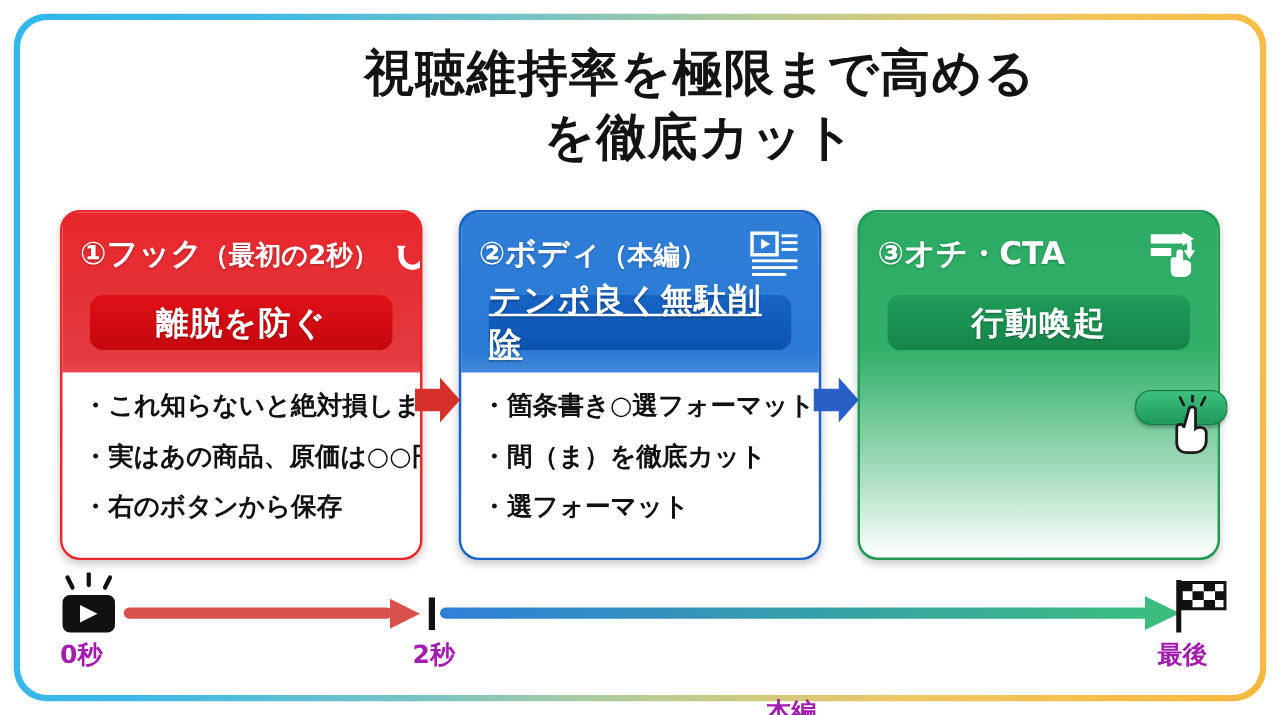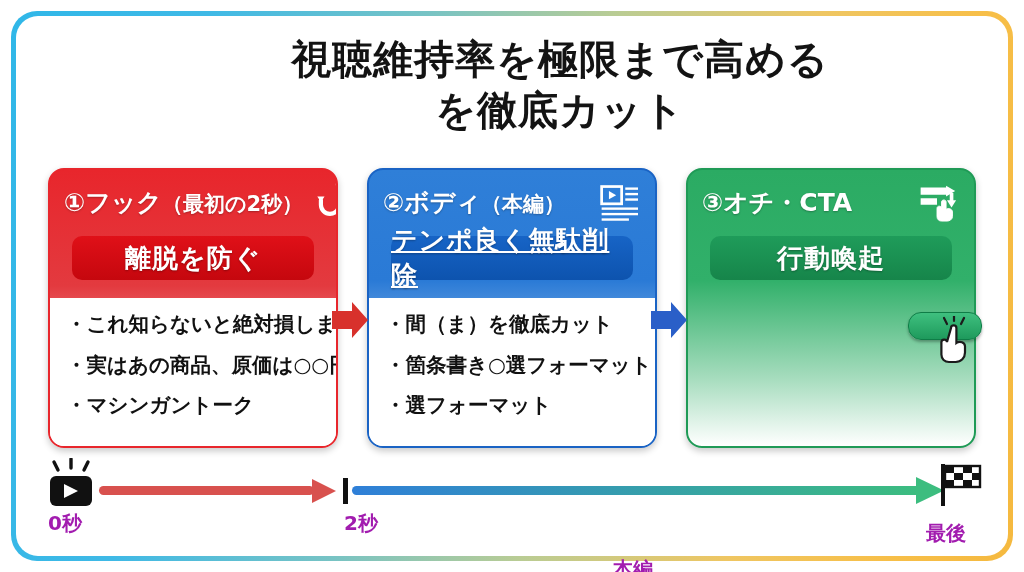--- a/index.html
+++ b/index.html
@@ -125,21 +125,21 @@
           <path d="M33 10 L33 25 a10 10 0 0 1 -20 0 L13 20" fill="none" stroke="#fff" stroke-width="4.6" stroke-linecap="round"></path>
           <path d="M13 22 l-4 -6 l8 0 z" fill="#fff"></path>
         </svg>
       </div>
       <div class="pill">離脱を防ぐ</div>
     </div>
     <div class="body">
       <ul>
         <li>・これ知らないと絶対損します</li>
         <li>・実はあの商品、原価は○○円</li>
-        <li>・マシンガントーク</li>
+        <li>・右のボタンから保存</li>
       </ul>
     </div>
   </div>
 
   <div class="card" id="card2">
     <div class="head">
       <div class="headrow">
         <div class="htitle">
           <span>②</span><span>ボディ</span><span class="sub">（本編）</span>
         </div>
@@ -151,22 +151,22 @@
           <rect x="32" y="18" width="14" height="2.6" fill="#fff"></rect>
           <rect x="6" y="28" width="40" height="2.6" fill="#fff"></rect>
           <rect x="6" y="34" width="40" height="2.6" fill="#fff"></rect>
           <rect x="6" y="40" width="30" height="2.6" fill="#fff"></rect>
         </svg>
       </div>
       <div class="pill">テンポ良く無駄削除</div>
     </div>
     <div class="body">
       <ul>
+        <li>・箇条書き○選フォーマット</li>
         <li>・間（ま）を徹底カット</li>
-        <li>・箇条書き○選フォーマット</li>
         <li>・選フォーマット</li>
       </ul>
     </div>
   </div>
 
   <div class="card" id="card3">
     <div class="head">
       <div class="headrow">
         <div class="htitle">
           <span>③</span><span>オチ・CTA</span><span class="sub"></span>
@@ -232,17 +232,17 @@
         <rect x="954" y="15" width="9" height="7" fill="#111"></rect>
         <rect x="972" y="15" width="8" height="7" fill="#111"></rect>
         <rect x="945" y="22" width="9" height="7" fill="#111"></rect>
         <rect x="963" y="22" width="9" height="7" fill="#111"></rect>
         <rect x="945" y="8" width="35" height="21" fill="none" stroke="#111" stroke-width="2.4"></rect>
       </g>
     </g>
   </svg>
 
   <div class="tl-label" style="left:48px;top:510px;">0秒</div>
-  <div class="tl-label" style="left:344px;top:510px;text-align:center;">2秒</div>
+  <div class="tl-label" style="left:330px;top:510px;text-align:center;">2秒</div>
   <div class="tl-label" style="left:613px;top:510px;margin-top:46px;">本編</div>
-  <div class="tl-label" style="left:926px;top:510px;margin-top:10px;">最後</div>
+  <div class="tl-label" style="left:926px;top:510px;">最後</div>
 
 </div>
 
 </body></html>

